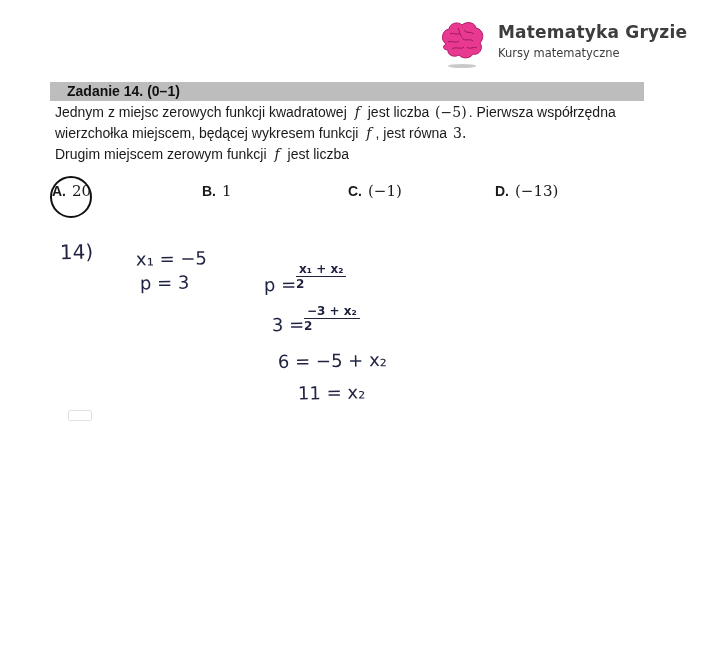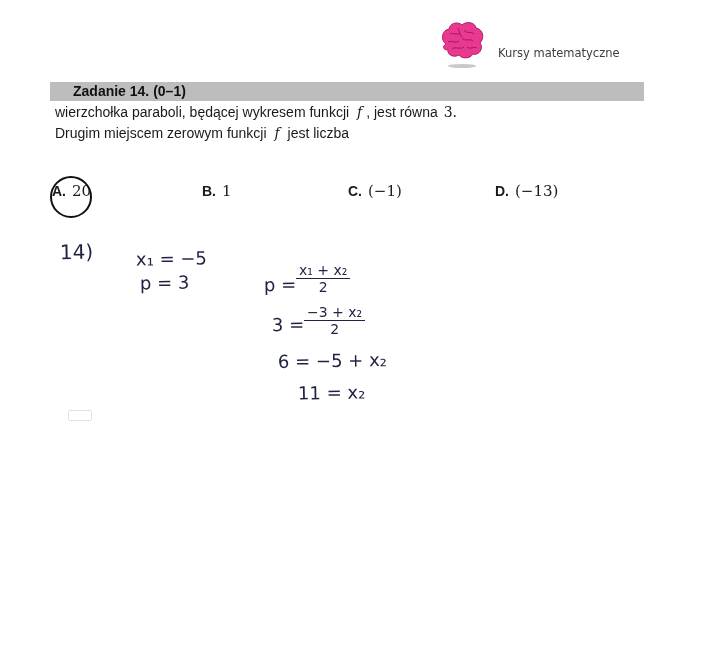--- a/index.html
+++ b/index.html
@@ -5,55 +5,62 @@
     html, body { margin: 0; padding: 0; background: #ffffff; }
     body { width: 720px; height: 646px; position: relative; overflow: hidden; font-family: "Liberation Sans", sans-serif; color: #1a1a1a; }
 
     .logo { position: absolute; left: 438px; top: 18px; width: 260px; height: 52px; }
     .brain { position: absolute; left: 0; top: 0; width: 48px; height: 48px; }
     .brain-shadow { position: absolute; left: 10px; top: 46px; width: 28px; height: 4px; border-radius: 50%; background: #c9c9cc; }
     .brand-name { position: absolute; left: 60px; top: 4px; font-family: "DejaVu Sans", sans-serif; font-weight: bold; font-size: 17px; color: #3d3d3d; letter-spacing: 0.2px; white-space: nowrap; }
     .brand-sub { position: absolute; left: 60px; top: 28px; font-family: "DejaVu Sans", sans-serif; font-size: 11.5px; color: #3d3d3d; white-space: nowrap; }
 
     .task { position: absolute; left: 50px; top: 82px; width: 594px; }
-    .task-header { background: #bdbdbd; height: 19px; line-height: 19px; padding-left: 23px; font-weight: bold; font-size: 14px; color: #111; }
+    .task-header { background: #bdbdbd; height: 19px; line-height: 19px; padding-left: 17px; font-weight: bold; font-size: 14px; color: #111; }
     .task-body { padding-left: 5px; font-size: 14px; line-height: 21px; margin-top: 1px; color: #1a1a1a; }
     .math { font-family: "DejaVu Serif", serif; font-style: italic; padding: 0 4px; }
     .num { font-family: "DejaVu Serif", serif; padding: 0 2px; }
 
     .answers { position: absolute; left: 40px; top: 176px; width: 600px; height: 40px; }
     .answer { position: absolute; top: 6px; font-size: 15px; white-space: nowrap; }
     .answer .letter { font-weight: bold; font-size: 14px; }
     .answer .val { font-family: "DejaVu Serif", serif; margin-left: 6px; }
     .circle { position: absolute; left: -2px; top: -6px; width: 38px; height: 38px; border: 2px solid #111; border-radius: 50%; }
 
     .hand { position: absolute; left: 40px; top: 228px; width: 520px; height: 200px; font-family: "DejaVu Sans", sans-serif; color: #1f2240; }
     .hw { position: absolute; white-space: nowrap; font-size: 18px; transform: rotate(-1deg); }
-    .frac { position: absolute; text-align: center; font-size: 14px; }
+    .frac { position: absolute; text-align: left; font-size: 12px; font-weight: bold; }
     .frac .top { display: block; border-bottom: 1.5px solid #1f2240; padding: 0 3px; }
     .frac .bot { display: block; }
     .faint { position: absolute; left: 68px; top: 410px; width: 22px; height: 9px; border: 1.5px solid #e2e2e2; border-radius: 2px; }
   </style>
 </head>
 <body>
 
 <div class="logo">
   <svg class="brain" viewBox="0 0 48 48">
     <path d="M8 26 C2 22 4 12 11 11 C12 5 20 3 24 7 C28 3 37 4 38 10 C45 11 47 20 42 25 C46 30 41 38 35 36 C32 41 24 41 21 37 C16 40 9 37 10 32 C5 32 4 28 8 26 Z" fill="#e8388f" stroke="#b11f6b" stroke-width="1"></path>
     <path d="M12 16 C16 14 18 18 22 15 M26 12 C29 16 33 13 36 16 M10 24 C14 22 17 26 21 23 M24 20 C27 24 31 20 35 23 M14 31 C18 28 22 32 26 29 M29 29 C32 32 36 28 39 30 M20 10 C22 13 21 17 24 19" fill="none" stroke="#9c1a5c" stroke-width="1"></path>
   </svg>
   <div class="brain-shadow"></div>
+  <div class="brand-name">Matematyka Gryzie</div>
   <div class="brand-sub">Kursy matematyczne</div>
 </div>
 
 <div class="task">
   <div class="task-header">Zadanie 14. (0–1)</div>
   <div class="task-body">
     <div>
-      <span>wierzchołka paraboli, będącej wykresem funkcji</span>
+      <span>Jednym z miejsc zerowych funkcji kwadratowej</span>
+      <span class="math">f</span>
+      <span>jest liczba</span>
+      <span class="num">(−5)</span><span>. Pierwsza współrzędna</span>
+    </div>
+    <div>
+      <span>wierzchołka miejscem, będącej wykresem funkcji</span>
       <span class="math">f</span><span>, jest równa</span>
       <span class="num">3.</span>
     </div>
     <div>
       <span>Drugim miejscem zerowym funkcji</span>
       <span class="math">f</span>
       <span>jest liczba</span>
     </div>
   </div>
 </div>

